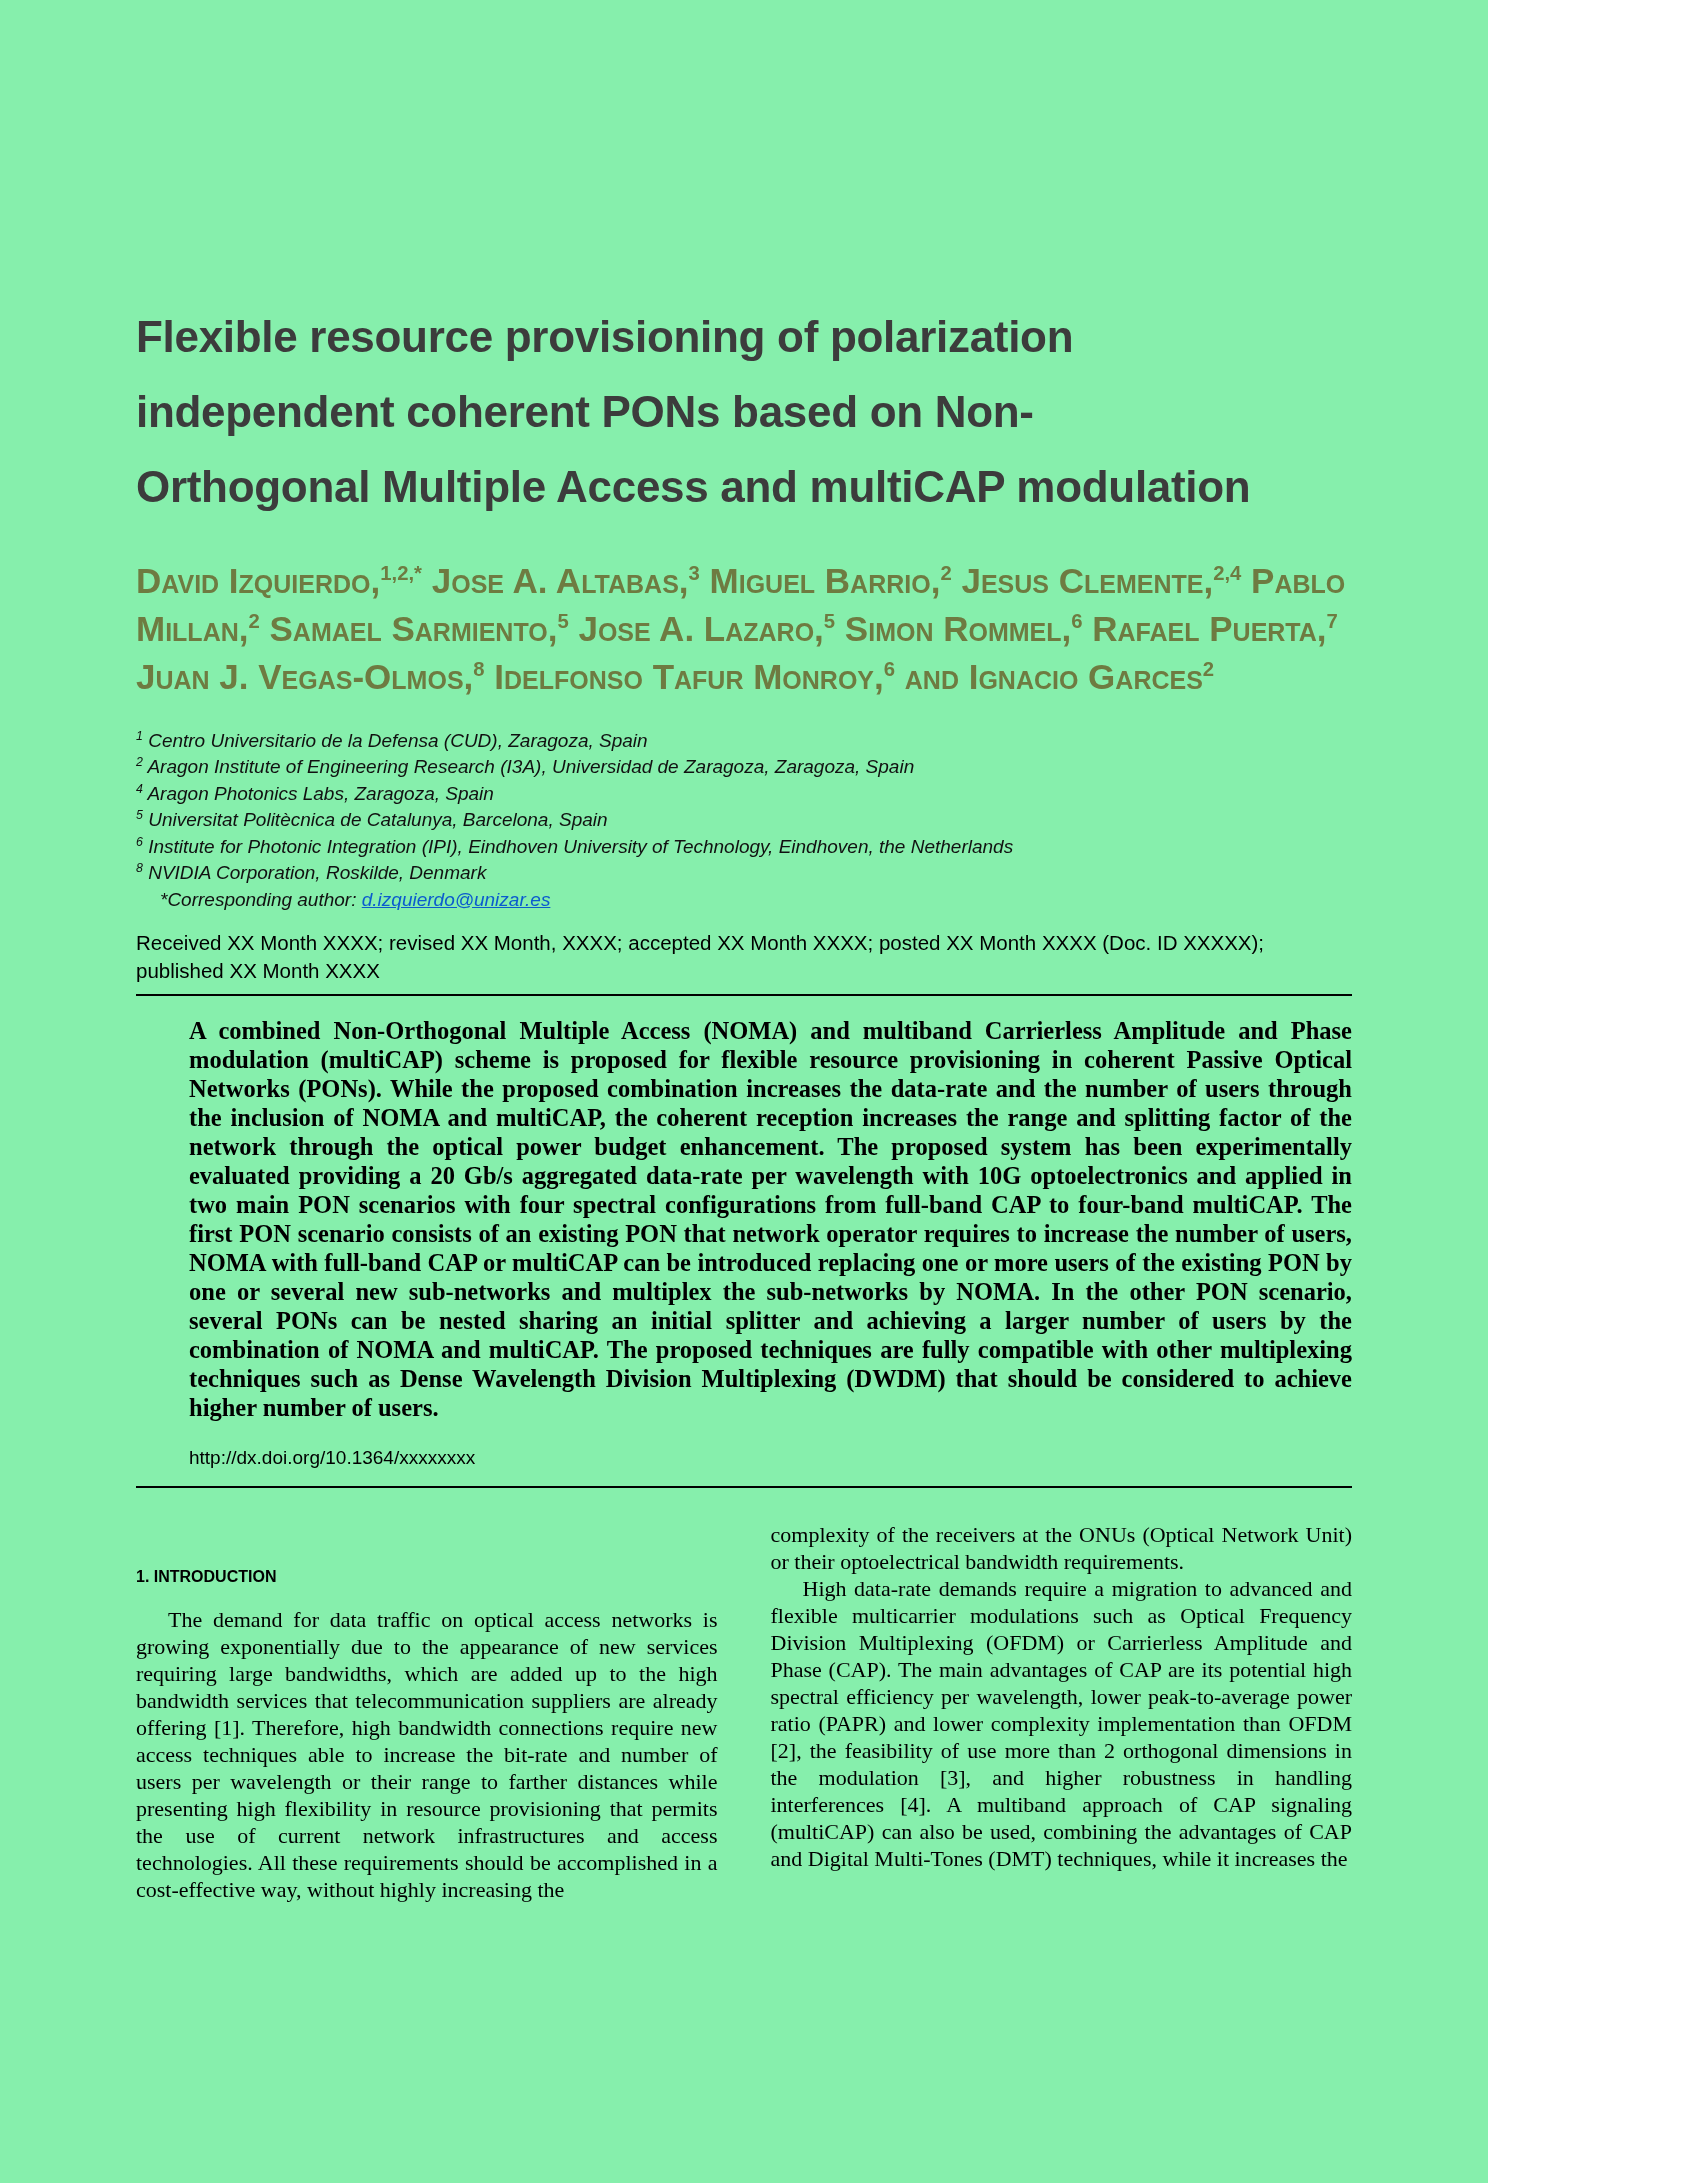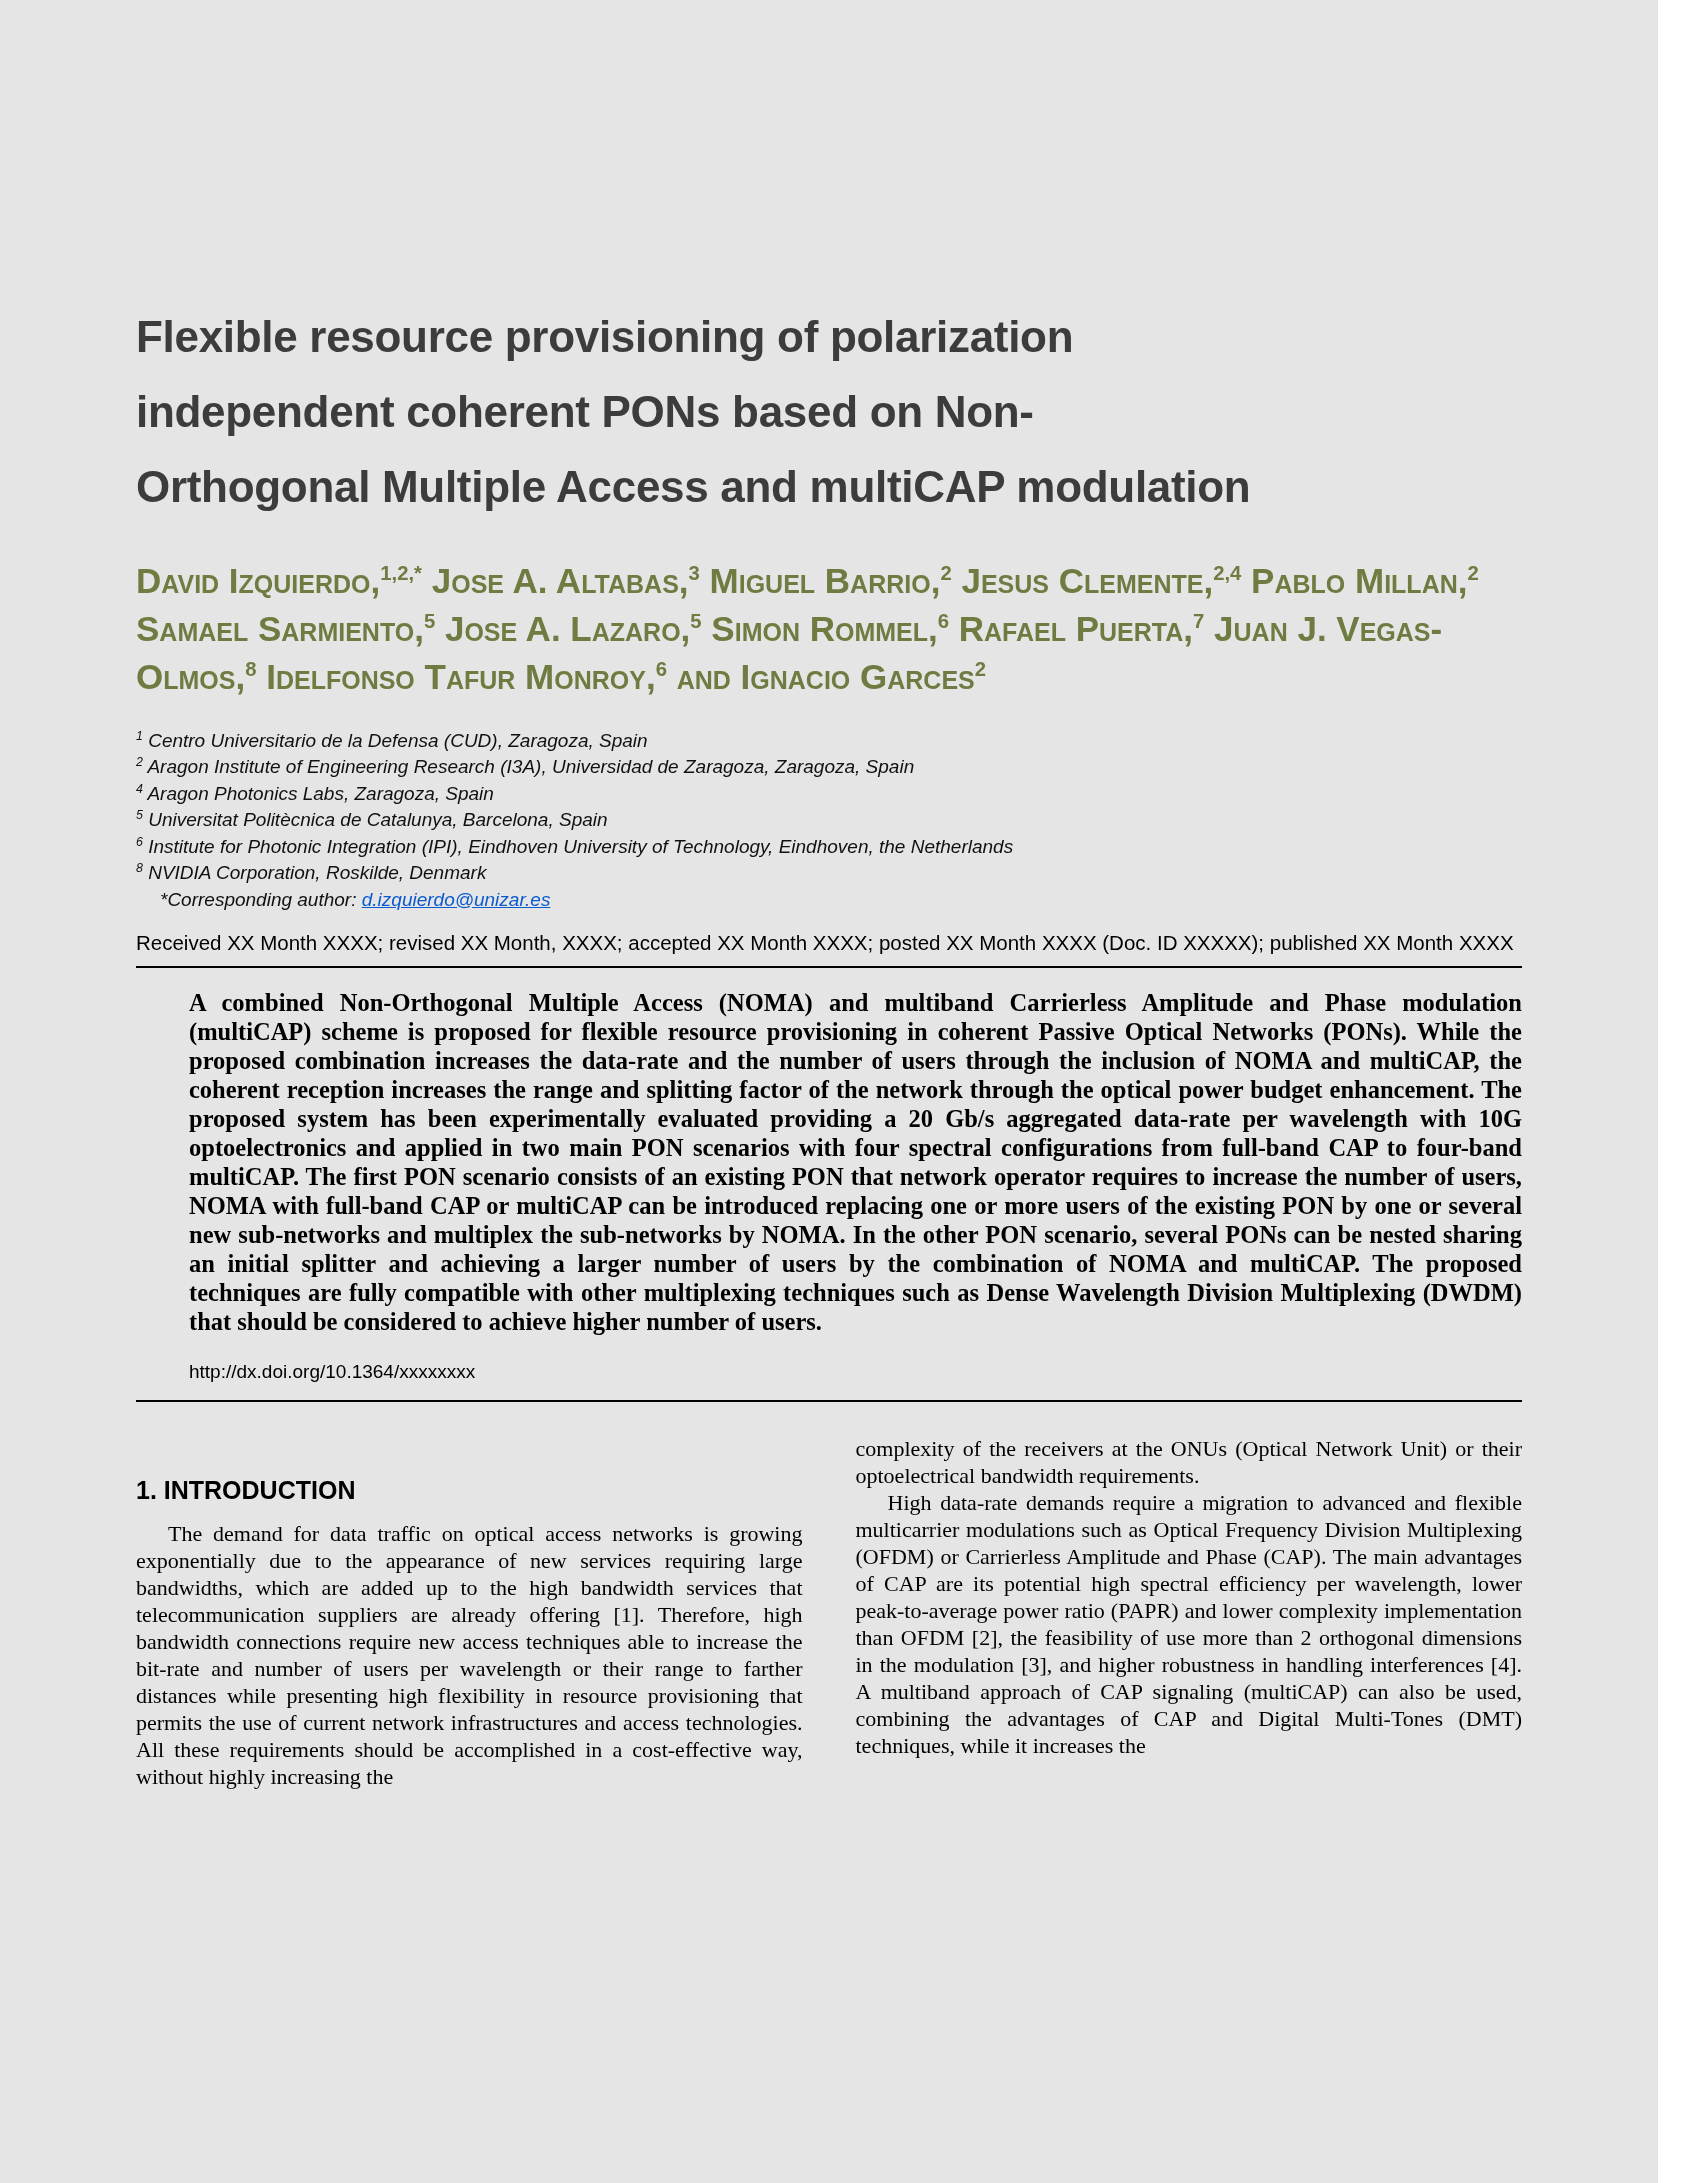--- a/index.html
+++ b/index.html
@@ -1,20 +1,20 @@
 <!DOCTYPE html>
 <html style="--accent-authors: #6e7b41; --link-color: #0b5bce;font-size:10.6px"><head>
 <meta charset="utf-8">
 <style>
   * { margin:0; padding:0; box-sizing:border-box; }
   html, body { background:#ffffff; }
   .page {
     position:relative;
-    width:1658px; height:2183px;
-    background:#e5e5e5;
+    width:1488px; height:2183px;
+    background:#86efac;
     padding:0 136px;
     overflow:hidden;
     font-family:"Liberation Serif", serif;
     color:#000;
   }
   .title {
     margin-top:299px;
     font-family:"Liberation Sans", sans-serif;
     font-weight:700;
     font-size:44px;
@@ -84,21 +84,21 @@
     gap:53px;
     margin-top:33px;
     font-size:22px;
     line-height:27px;
     text-align:justify;
   }
   .col { flex:1 1 0; min-width:0; }
   .col h2 {
     font-family:"Liberation Sans", sans-serif;
     font-weight:700;
-    font-size:25px;
+    font-size:16px;
     line-height:29px;
     margin:41px 0 14.6px 0;
     color:#000;
   }
   .col p { margin:0; }
   .indent { text-indent:32px; }
 </style>
 </head>
 <body>
 

